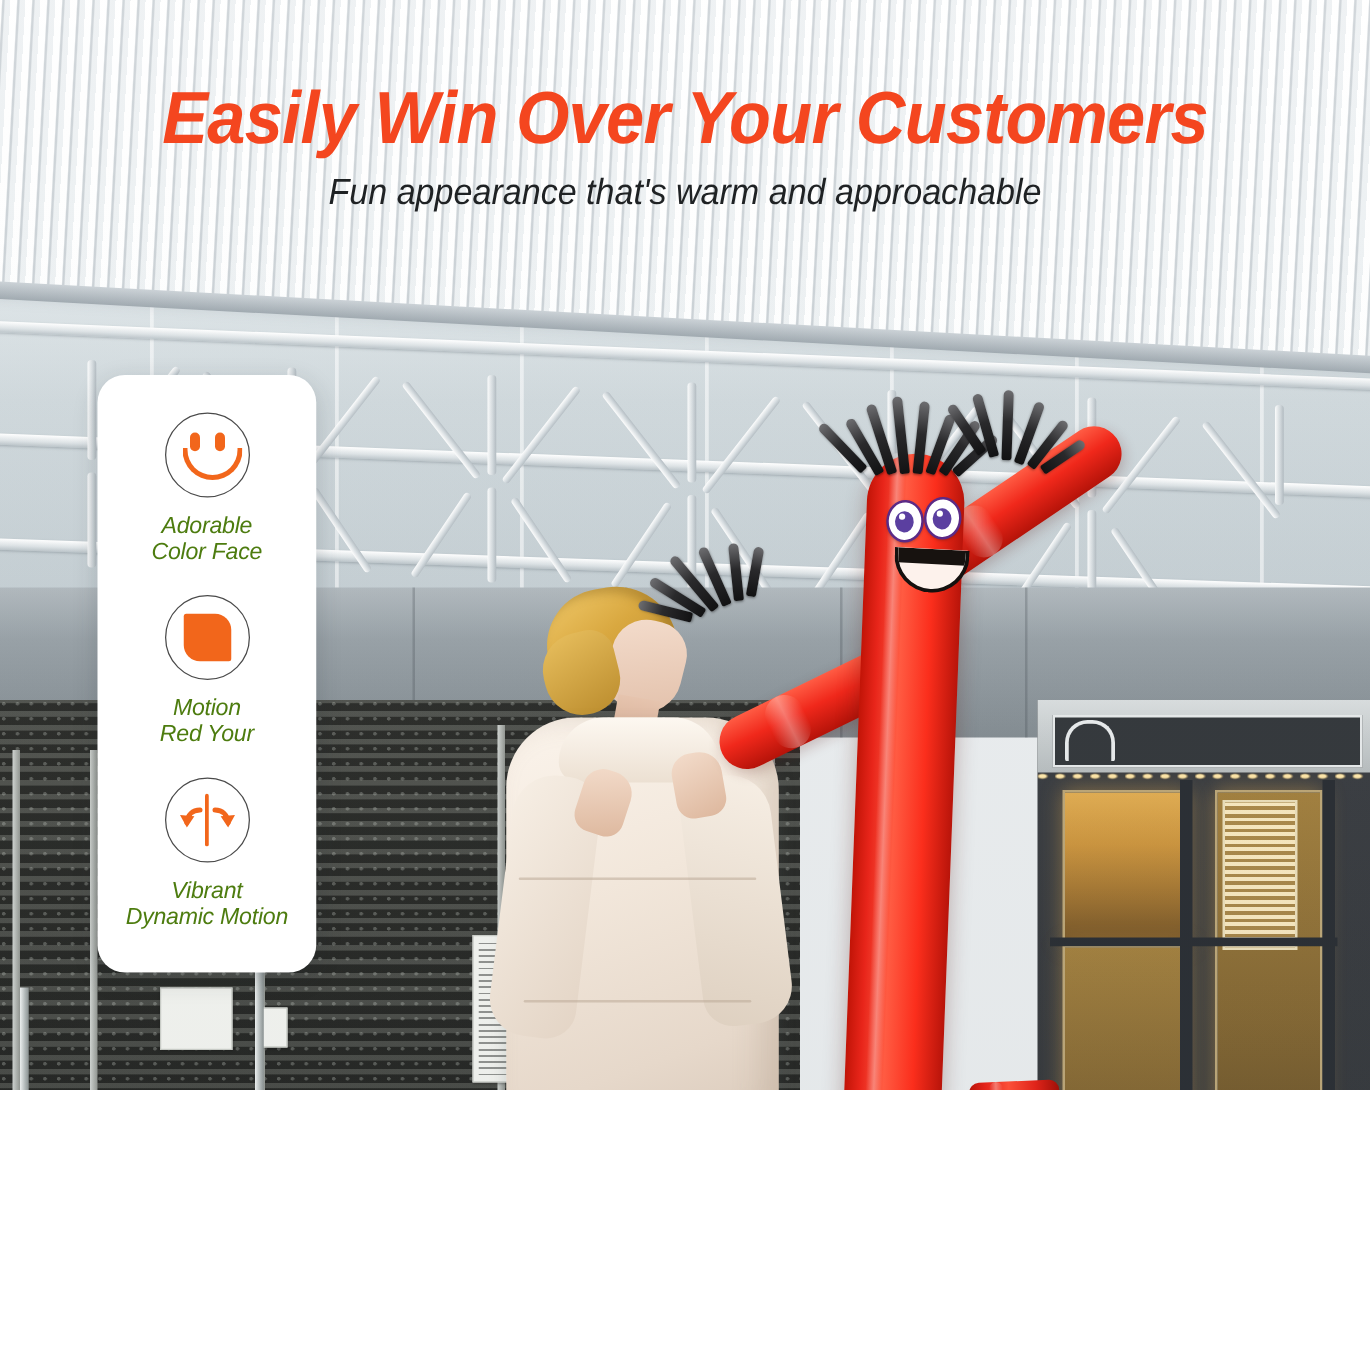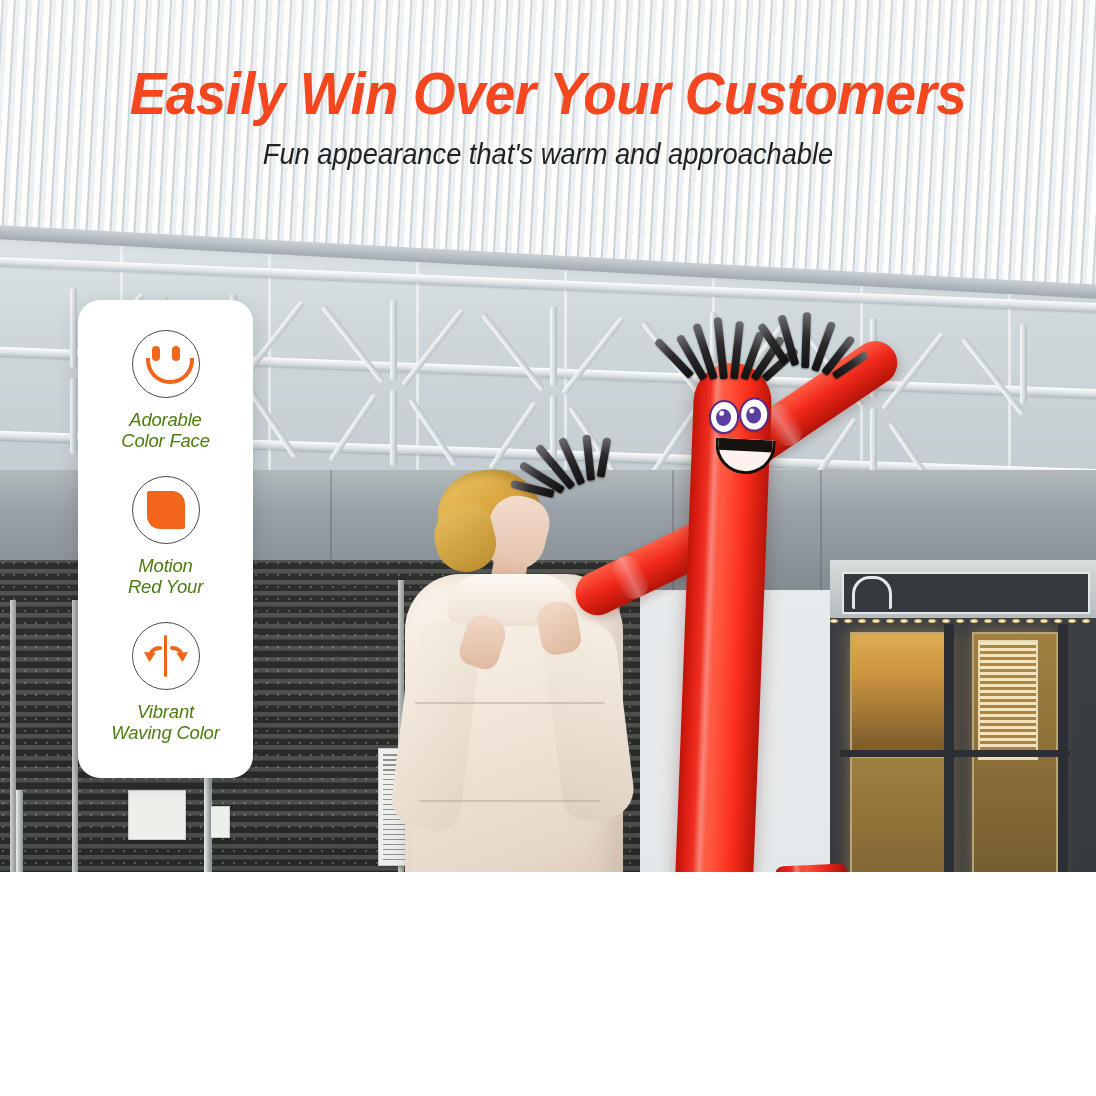--- a/index.html
+++ b/index.html
@@ -642,19 +642,19 @@
           <svg width="46" height="42" viewBox="0 0 46 42" fill="none" aria-hidden="true">
             <path d="M17 13 C11 13, 7 17, 6.5 23" stroke="#f2661b" stroke-width="4" stroke-linecap="round" fill="none"></path>
             <path d="M1 17 L6.5 27 L12.5 18 Z" fill="#f2661b"></path>
             <path d="M29 13 C35 13, 39 17, 39.5 23" stroke="#f2661b" stroke-width="4" stroke-linecap="round" fill="none"></path>
             <path d="M33.5 18 L39.5 27 L45 17 Z" fill="#f2661b"></path>
           </svg>
         </div>
       </div>
       <div class="f-label">
         <span>Vibrant</span>
-        <span>Waving Color</span>
+        <span>Dynamic Motion</span>
       </div>
     </div>
 
   </div>
 
 </div>
 
 </body></html>

